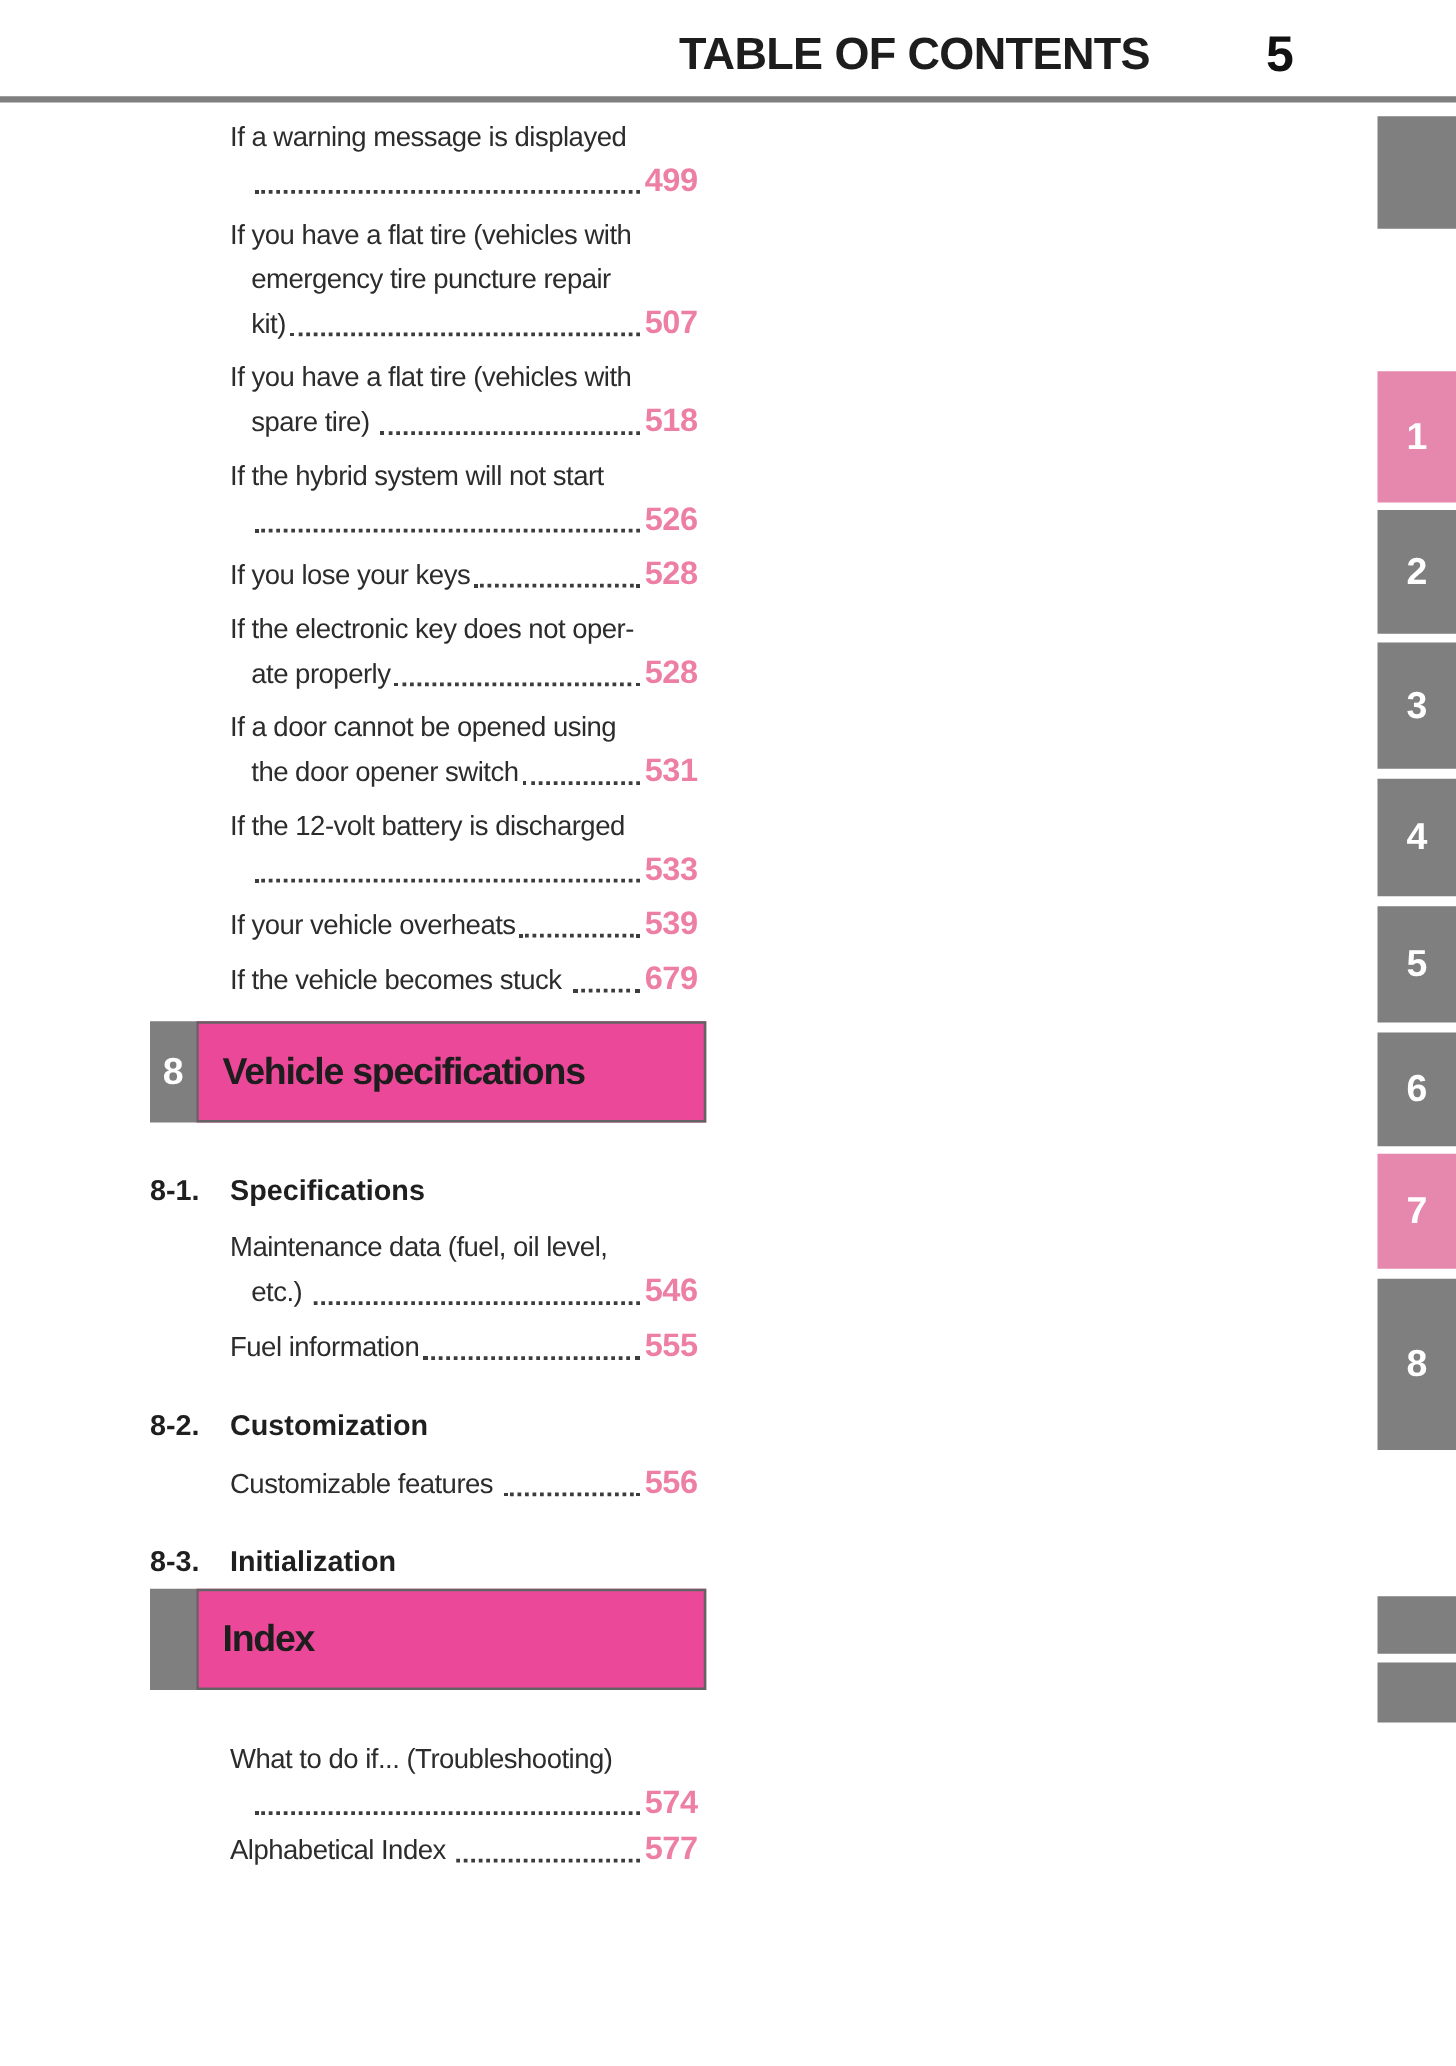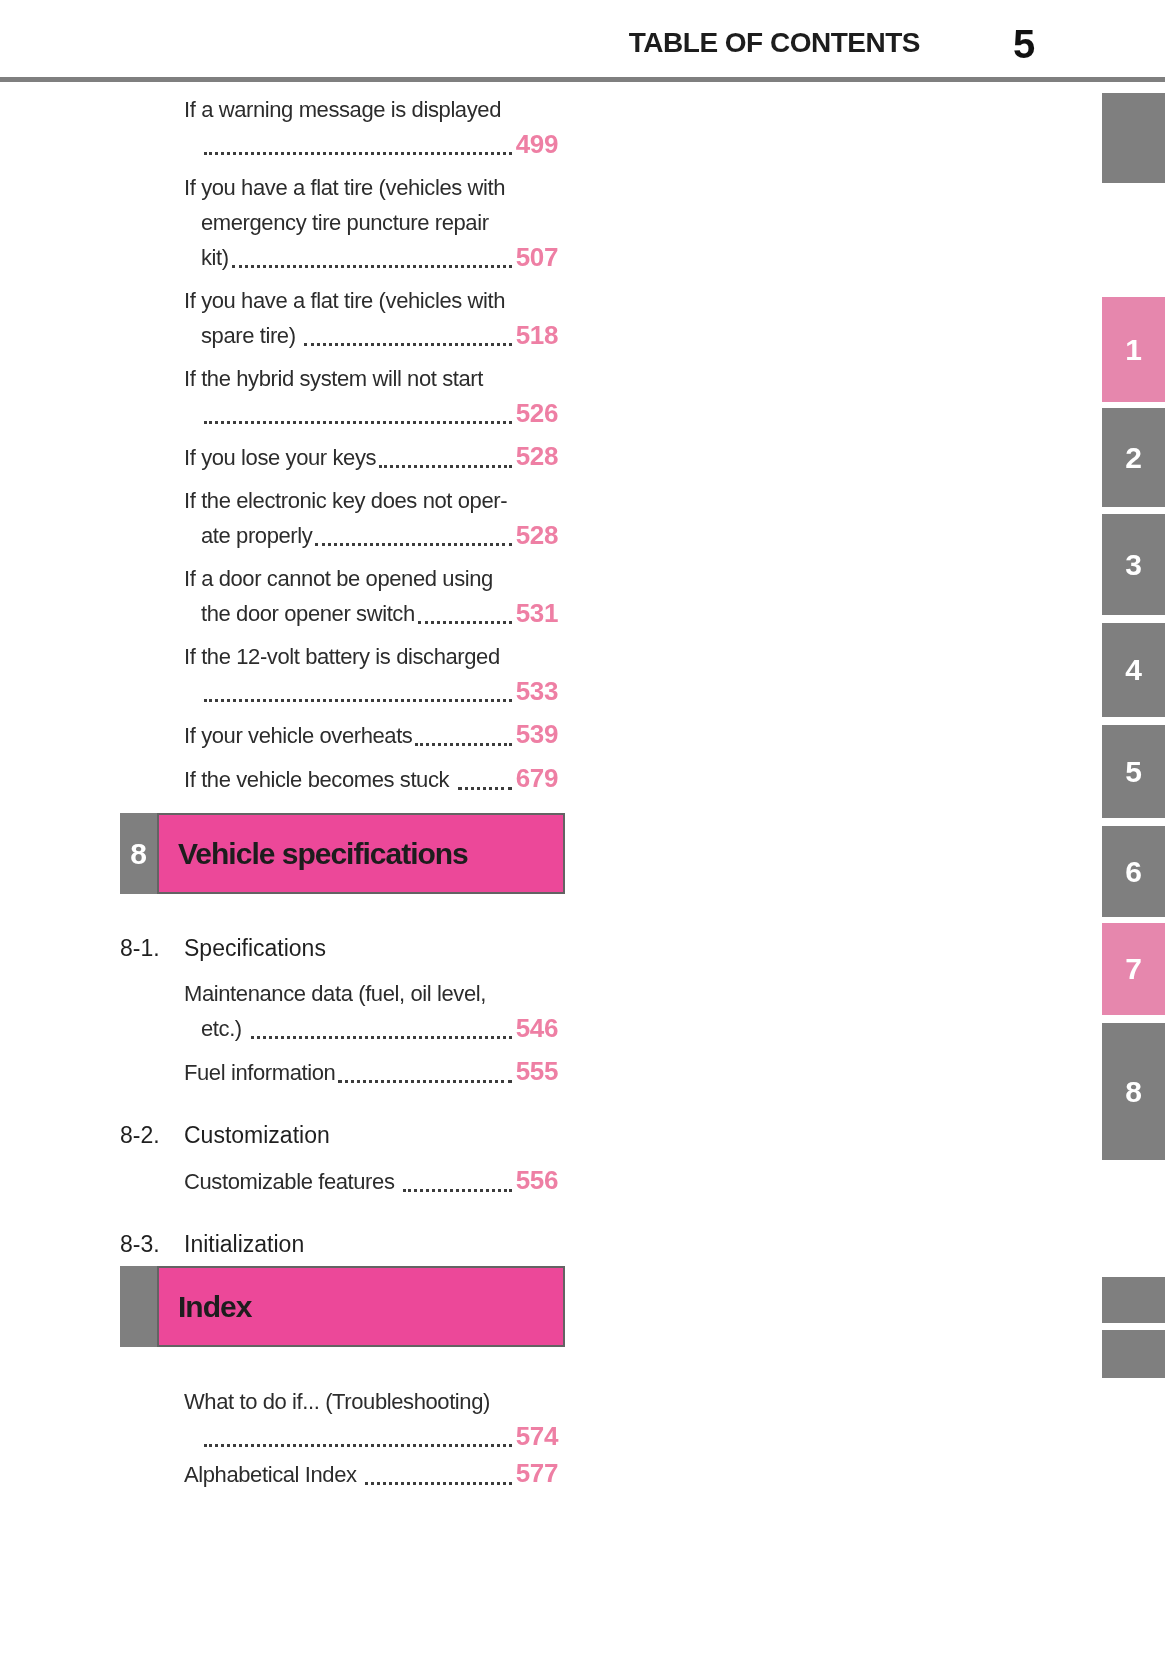--- a/index.html
+++ b/index.html
@@ -11,34 +11,34 @@
     --text-dark:#2c2c2c;
   }
   html,body{margin:0;padding:0;background:#fff;}
   .page{
     position:relative;width:1165px;height:1653px;background:#fff;overflow:hidden;
     font-family:"Liberation Sans","DejaVu Sans",sans-serif;color:var(--text-dark);
   }
   
   .header-title{
     position:absolute;top:26px;left:0;width:920px;text-align:right;
-    font-size:28px;font-weight:700;letter-spacing:-0.5px;color:#1d1d1d;line-height:34px;
+    font-size:36px;font-weight:700;letter-spacing:-0.5px;color:#1d1d1d;line-height:34px;
   }
   .header-pagenum{
     position:absolute;top:22px;left:994px;width:60px;text-align:center;
     font-size:40px;font-weight:700;color:#111;line-height:44px;
   }
   .rule{position:absolute;top:77px;left:0;width:100%;height:5px;background:var(--header-rule-gray);}
   
   .content{position:absolute;left:120px;top:92px;width:445px;}
   .toc-line{
     display:flex;align-items:baseline;line-height:35px;font-size:22px;letter-spacing:-0.4px;
     padding-left:64px;padding-right:7px;
   }
-  .toc-line.cont{padding-left:81px;align-items:flex-end;}
+  .toc-line.cont{padding-left:81px;}
   .line-text{white-space:pre;flex-shrink:0;}
   .leader{
     flex:1;height:0;align-self:flex-end;margin:0 4px 7px 3px;
     border-bottom:3px dotted #3c3c3c;min-width:10px;
   }
   .page-num{
     color:var(--page-number-pink);font-weight:700;font-size:26px;line-height:35px;flex-shrink:0;
   }
   .toc-entry + .toc-entry{margin-top:8px;}
   
@@ -50,21 +50,21 @@
   }
   .section-body{
     flex:1;border:2px solid #636363;background:#ec4899;
     display:flex;align-items:center;padding-left:19px;
   }
   .section-title{font-size:30px;font-weight:700;letter-spacing:-1px;color:#1d1d1d;}
   .index-box{margin-top:4px;}
   
   #subsections{margin-top:37px;}
   .subsection + .subsection{margin-top:28px;}
-  .sub-heading{display:flex;line-height:35px;font-size:23px;font-weight:400;color:#1f1f1f;}
+  .sub-heading{display:flex;line-height:35px;font-size:23px;font-weight:700;color:#1f1f1f;}
   .sub-label{width:64px;flex-shrink:0;}
   .sub-entries{margin-top:10px;}
   #bottom-entries{margin-top:37px;}
   #bottom-entries .toc-entry + .toc-entry{margin-top:2px;}
   
   #side-tabs{position:absolute;top:0;right:0;width:63px;height:100%;}
   .side-tab{
     position:absolute;left:0;right:0;background:var(--tab-gray);
     display:flex;align-items:center;justify-content:center;
   }

